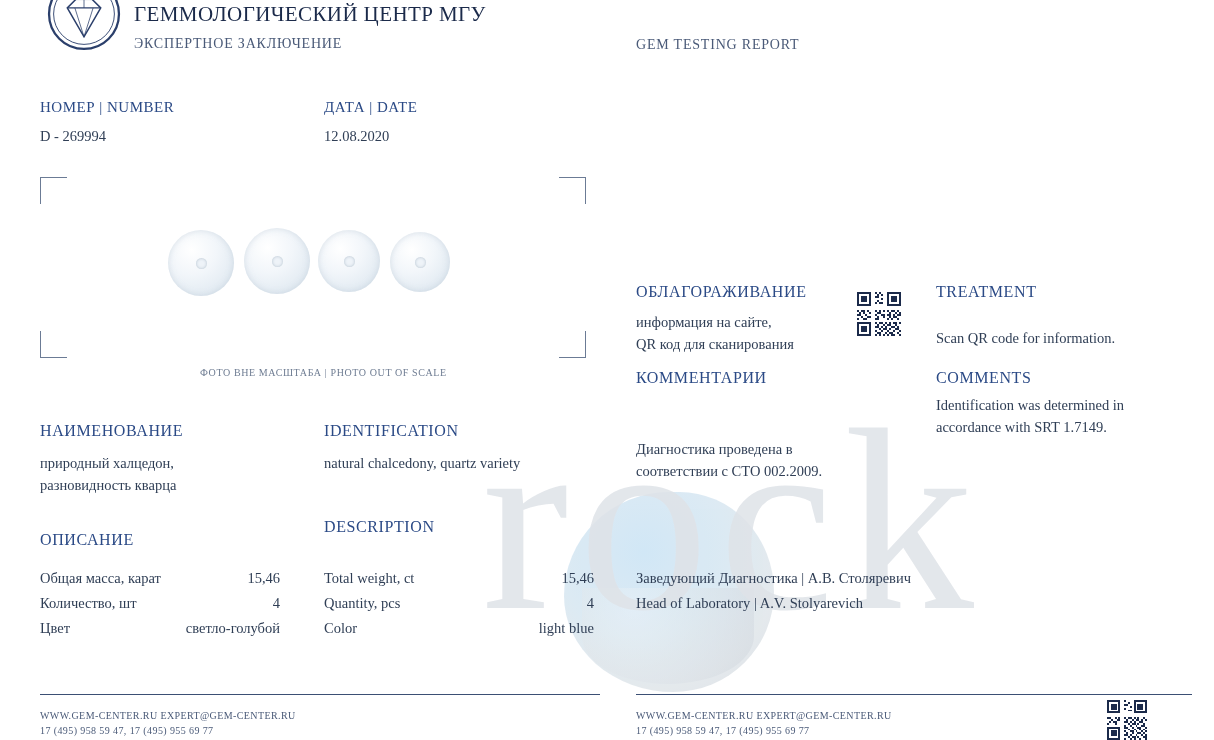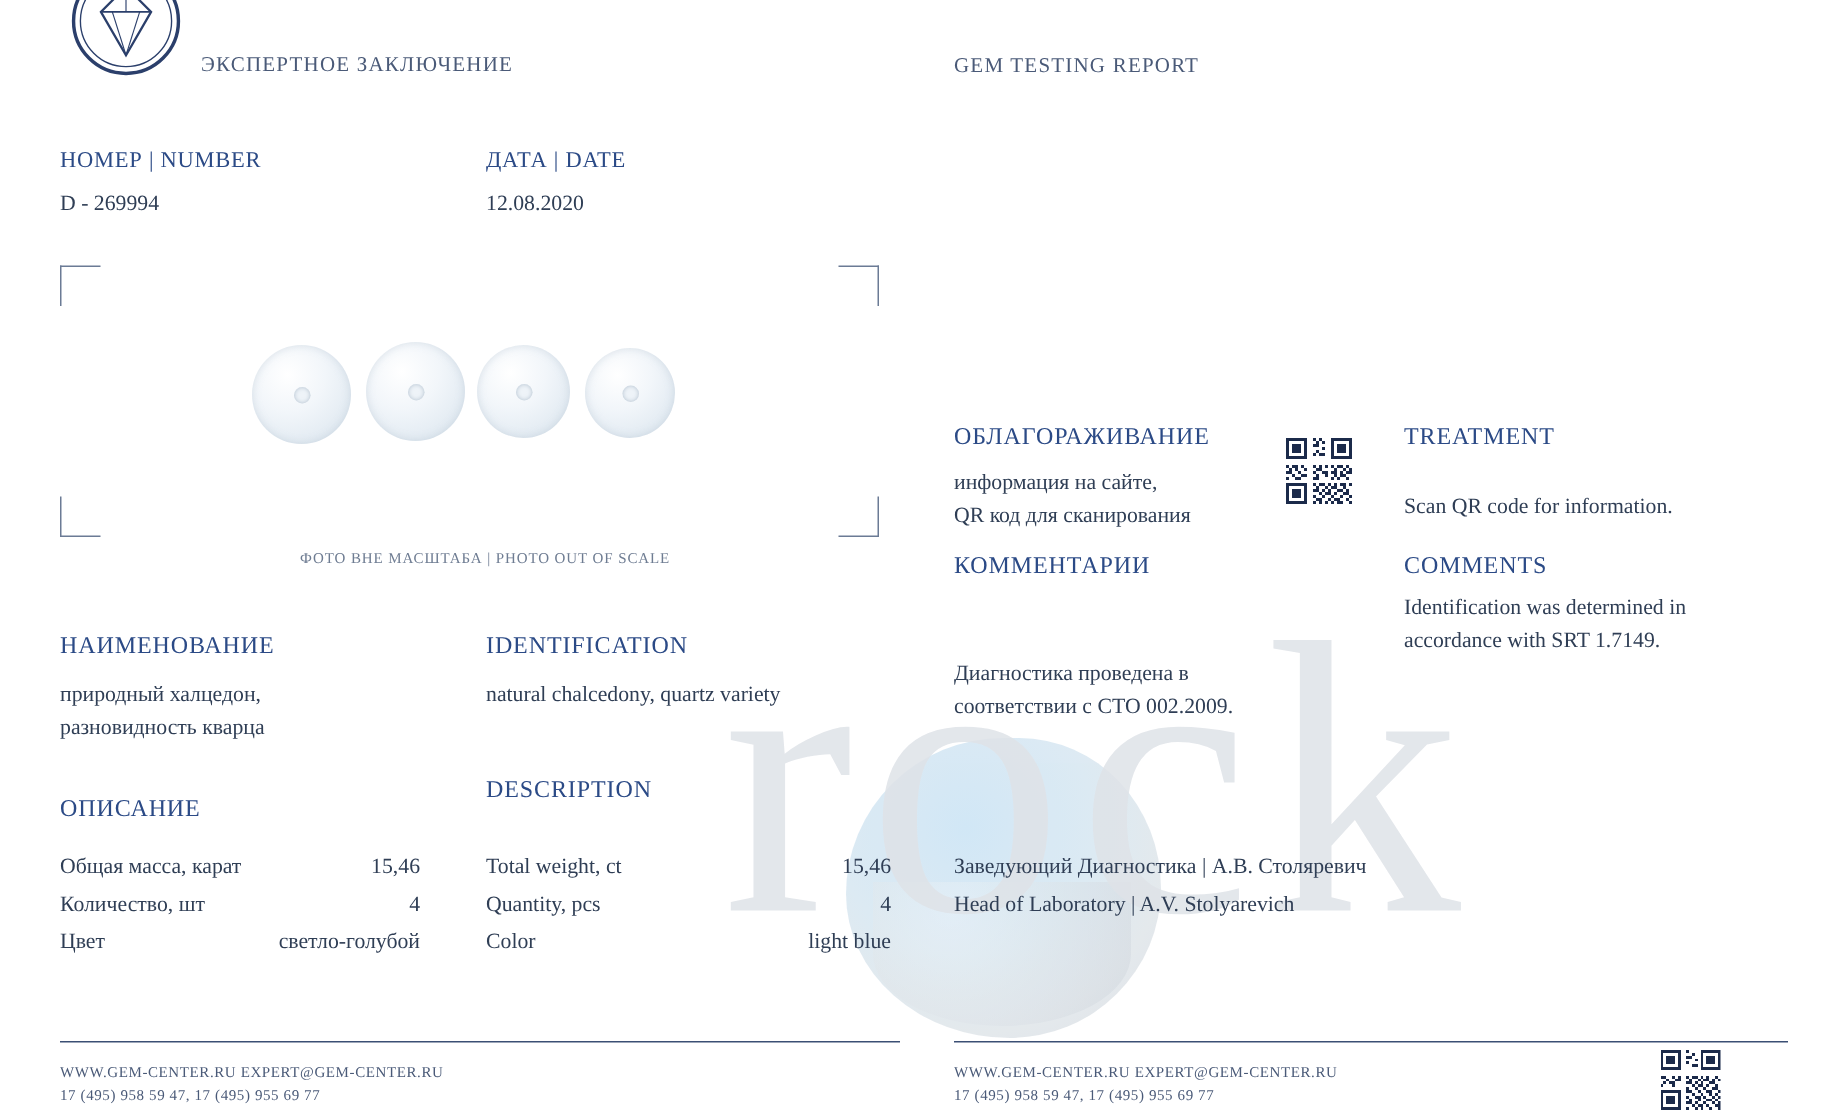--- a/index.html
+++ b/index.html
@@ -273,20 +273,21 @@
       <circle cx="50" cy="50" r="40" fill="none" stroke="#2b3f6b" stroke-width="1.2"></circle>
       <polygon points="50,20 72,42 50,80 28,42" fill="none" stroke="#2b3f6b" stroke-width="2"></polygon>
       <line x1="28" y1="42" x2="72" y2="42" stroke="#2b3f6b" stroke-width="1.6"></line>
       <line x1="50" y1="20" x2="50" y2="42" stroke="#2b3f6b" stroke-width="1"></line>
       <line x1="38" y1="42" x2="50" y2="80" stroke="#2b3f6b" stroke-width="1"></line>
       <line x1="62" y1="42" x2="50" y2="80" stroke="#2b3f6b" stroke-width="1"></line>
       <line x1="38" y1="31" x2="62" y2="31" stroke="#2b3f6b" stroke-width="1"></line>
     </svg>
   </div>
 
+  <div class="title-ru">ГЕММОЛОГИЧЕСКИЙ ЦЕНТР МГУ</div>
   <div class="subtitle-ru">ЭКСПЕРТНОЕ ЗАКЛЮЧЕНИЕ</div>
   <div class="subtitle-en">GEM TESTING REPORT</div>
 
   <div class="lbl num-label">НОМЕР | NUMBER</div>
   <div class="val num-value">D - 269994</div>
   <div class="lbl date-label">ДАТА | DATE</div>
   <div class="val date-value">12.08.2020</div>
 
   <div class="crop tl"></div>
   <div class="crop tr"></div>

